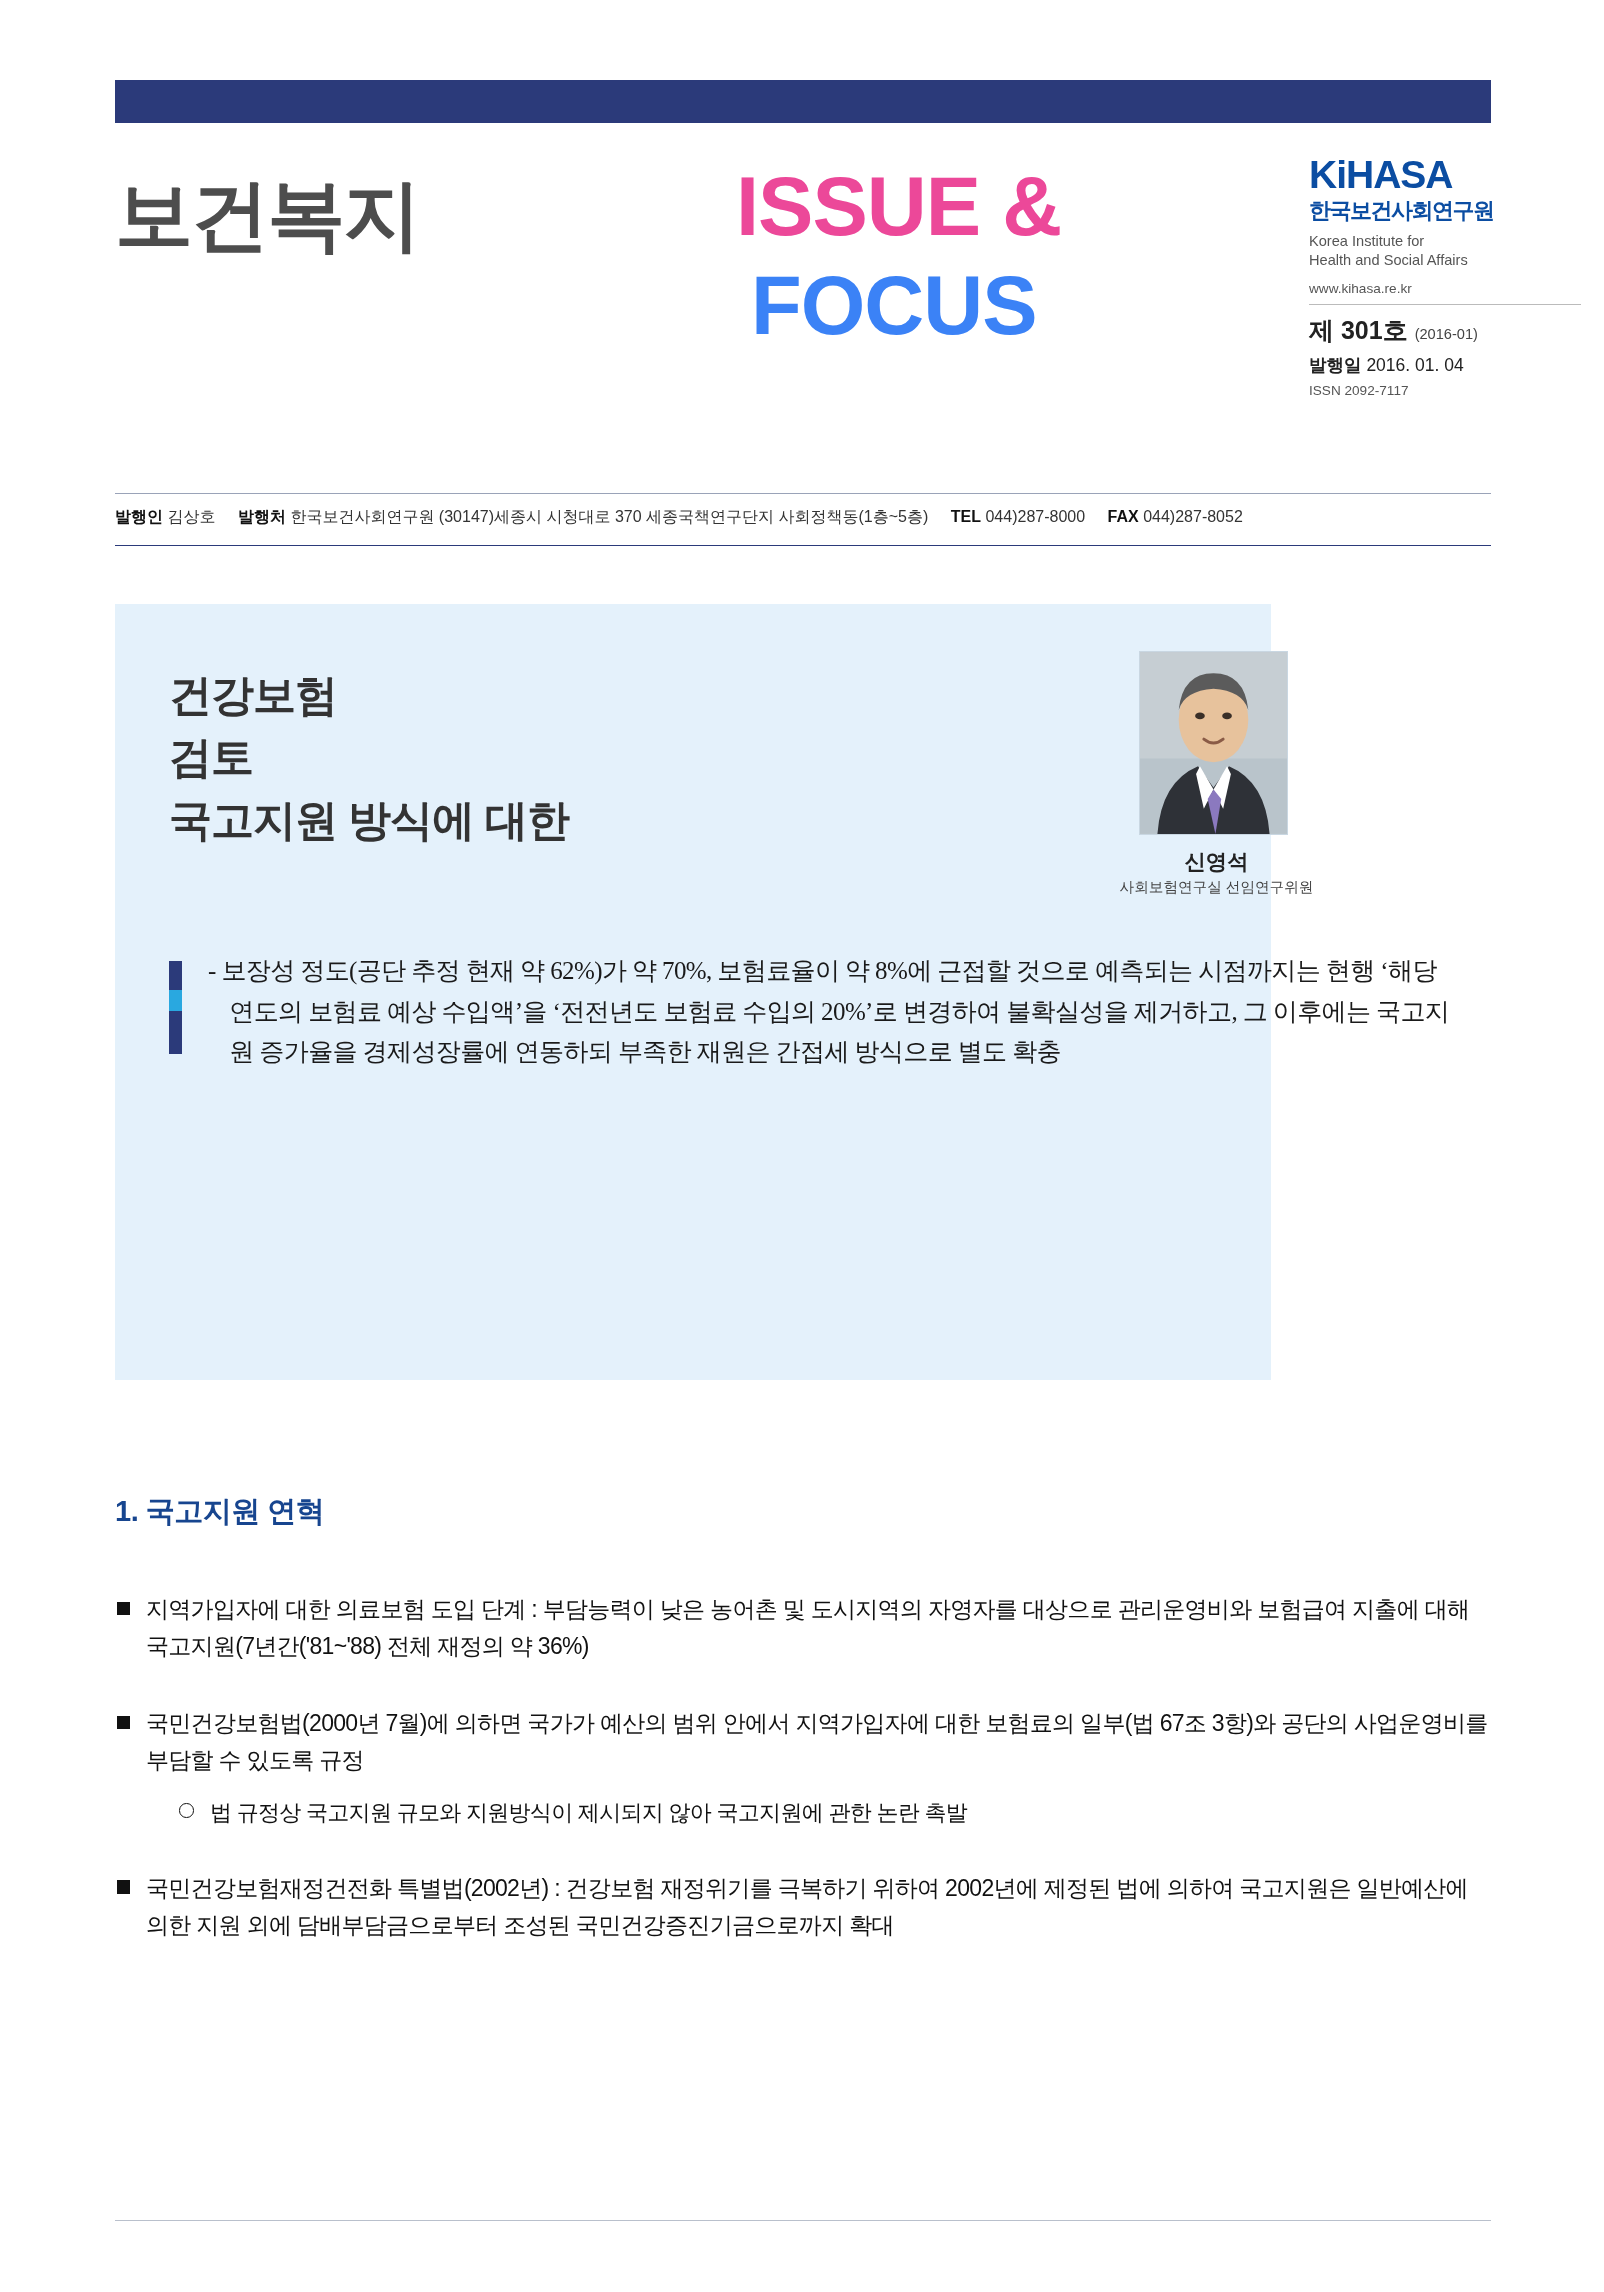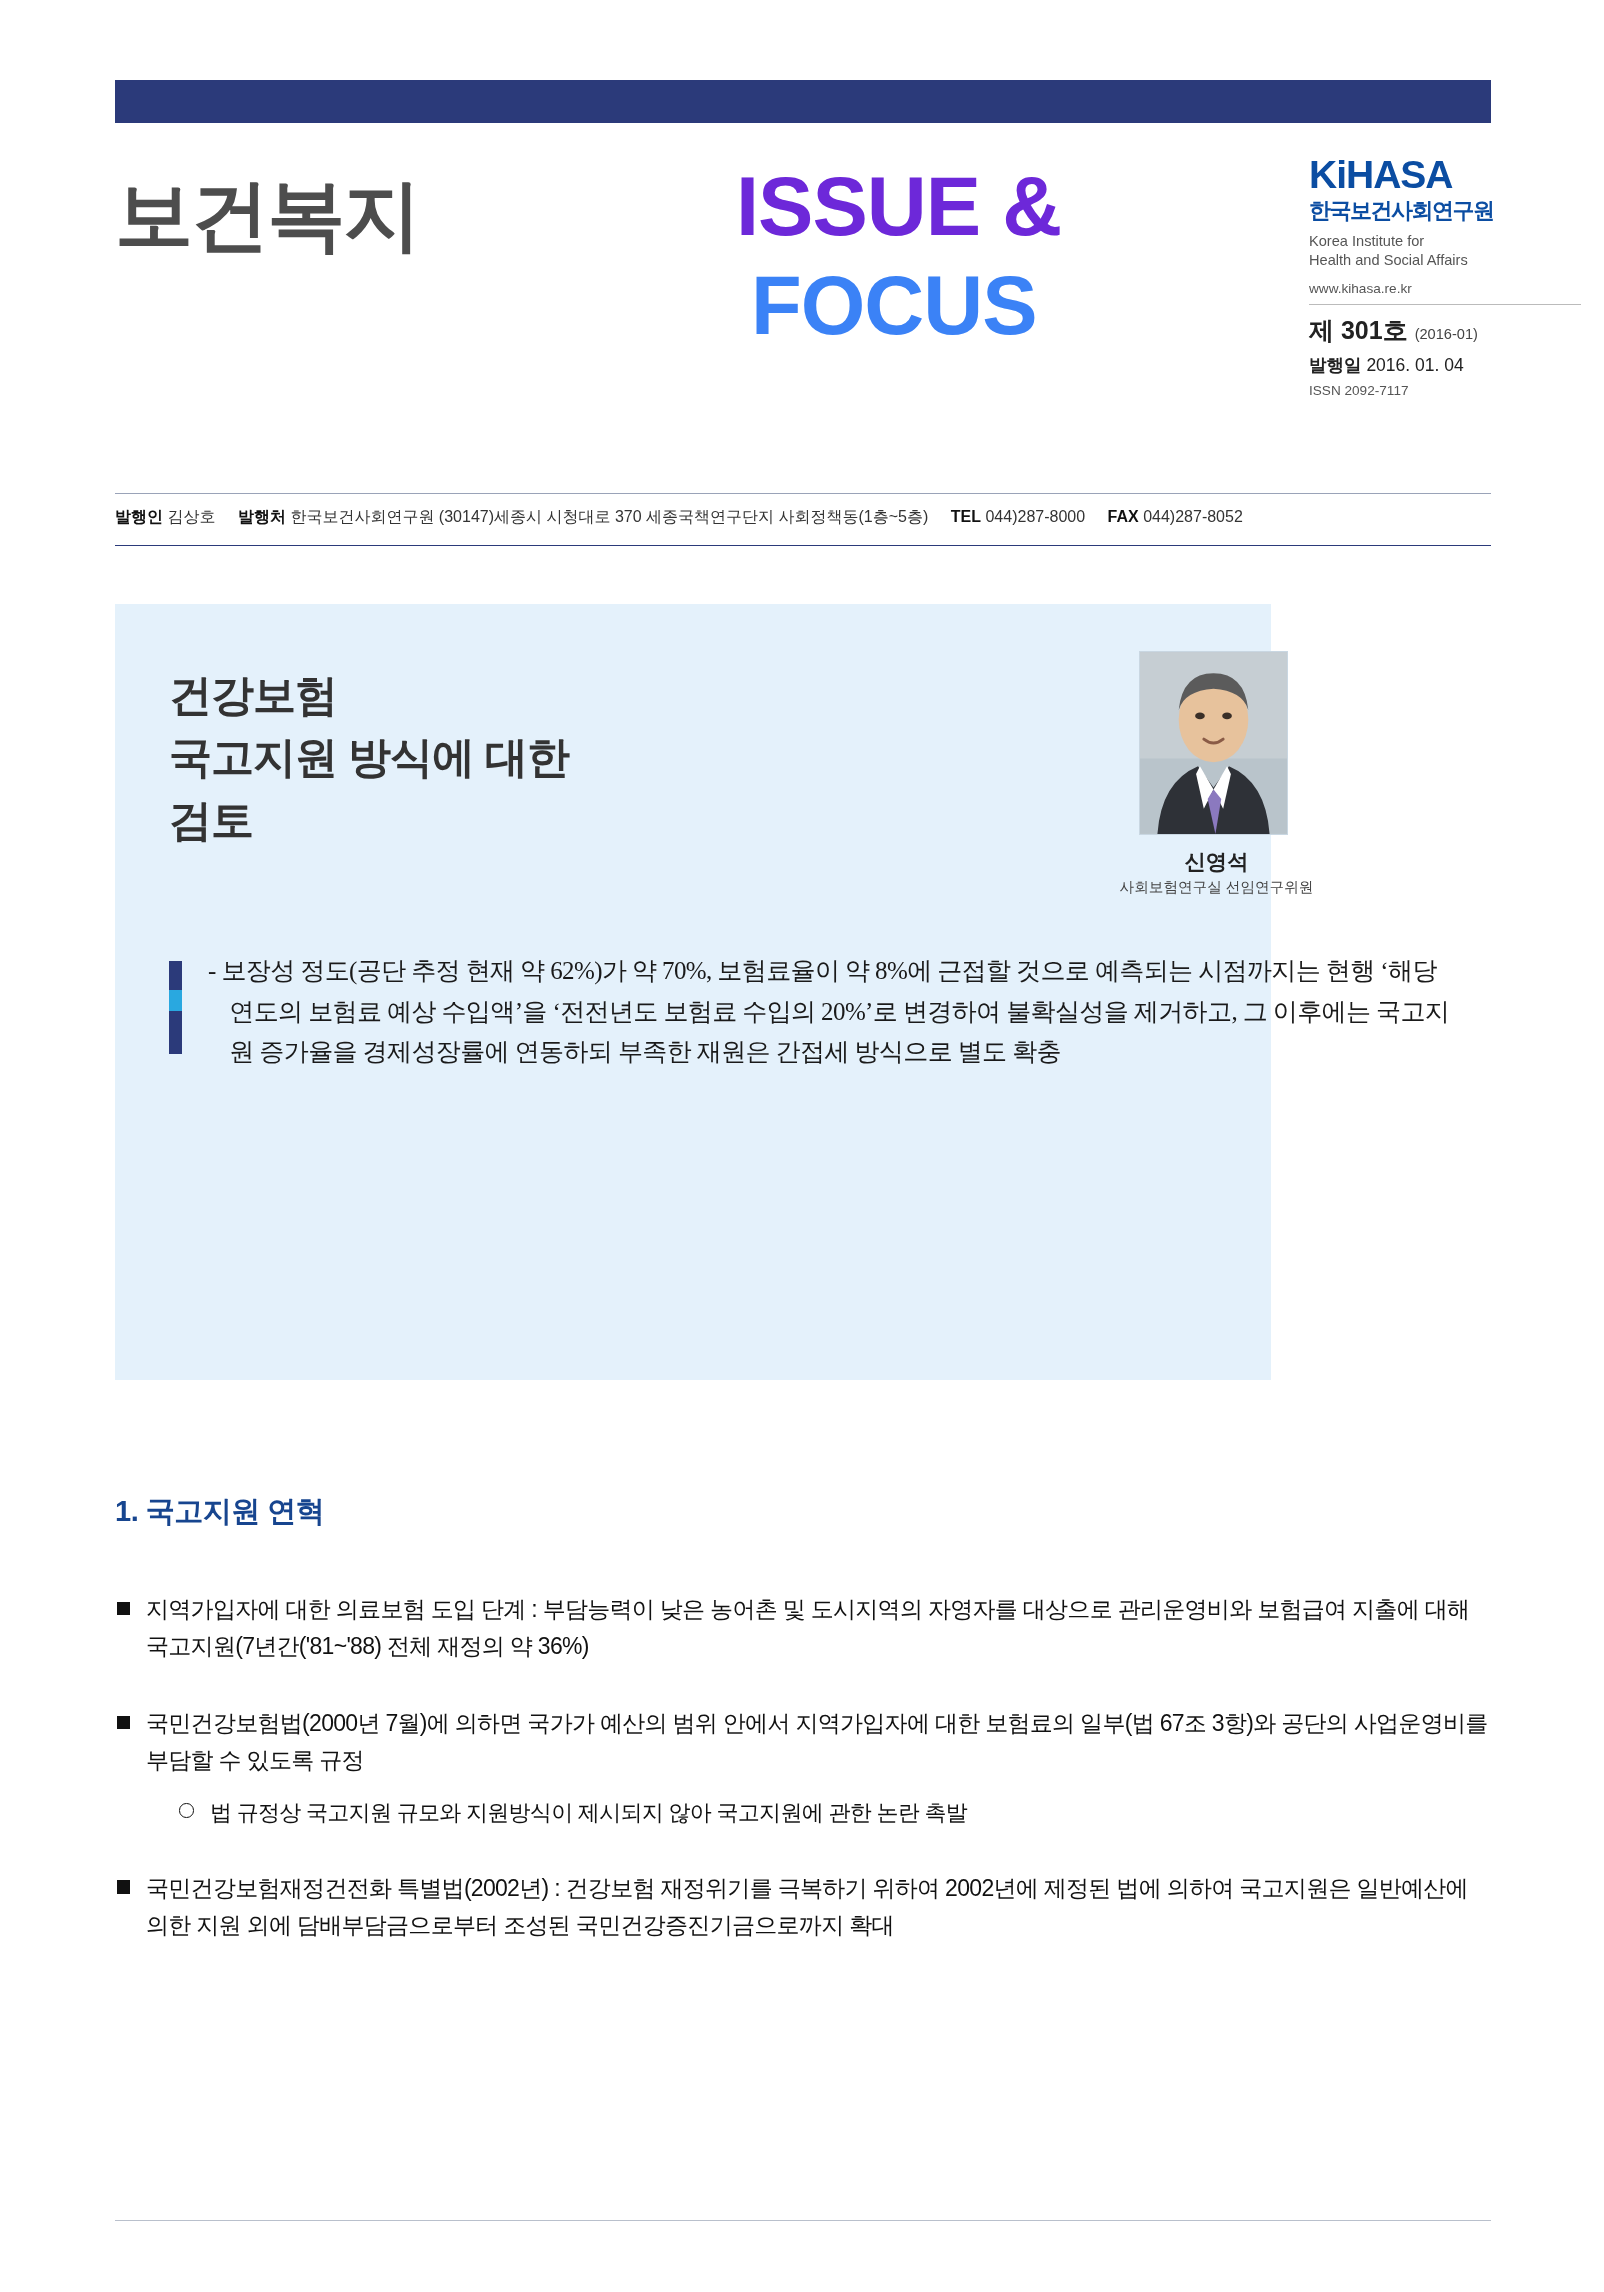--- a/index.html
+++ b/index.html
@@ -49,21 +49,21 @@
     color: #4d4d4d;
     letter-spacing: -1.9px;
     line-height: 1;
   }
   .mh-issue {
     position: absolute;
     left: 621px;
     top: 7.8px;
     font-size: 83px;
     font-weight: bold;
-    color: #6d28d9;
+    color: #ec4899;
     letter-spacing: -1px;
     line-height: 1.05;
   }
   .mh-focus {
     position: absolute;
     left: 636px;
     top: 107px;
     font-size: 83px;
     font-weight: bold;
     color: #3b82f6;
@@ -343,22 +343,22 @@
     <span>044)287-8000</span>
     <span class="sp"></span>
     <b>FAX</b>
     <span>044)287-8052</span>
   </div>
   <div class="pubrule-bot"></div>
 
   <div class="panel">
     <div class="panel-title">
       <div>건강보험</div>
+      <div>검토</div>
       <div>국고지원 방식에 대한</div>
-      <div>검토</div>
     </div>
 
     <div class="portrait">
       <svg width="147" height="182" viewBox="0 0 152 188">
         <rect x="0" y="0" width="152" height="188" fill="#b9c4cb"></rect>
         <rect x="0" y="0" width="152" height="110" fill="#c6ced3"></rect>
         <ellipse cx="76" cy="70" rx="36" ry="44" fill="#e7c29c"></ellipse>
         <path d="M40 60 Q44 22 76 22 Q108 22 112 60 Q106 40 76 38 Q46 40 40 60 Z" fill="#5b5b5b"></path>
         <ellipse cx="62" cy="66" rx="5" ry="3.5" fill="#3a2f28"></ellipse>
         <ellipse cx="90" cy="66" rx="5" ry="3.5" fill="#3a2f28"></ellipse>

